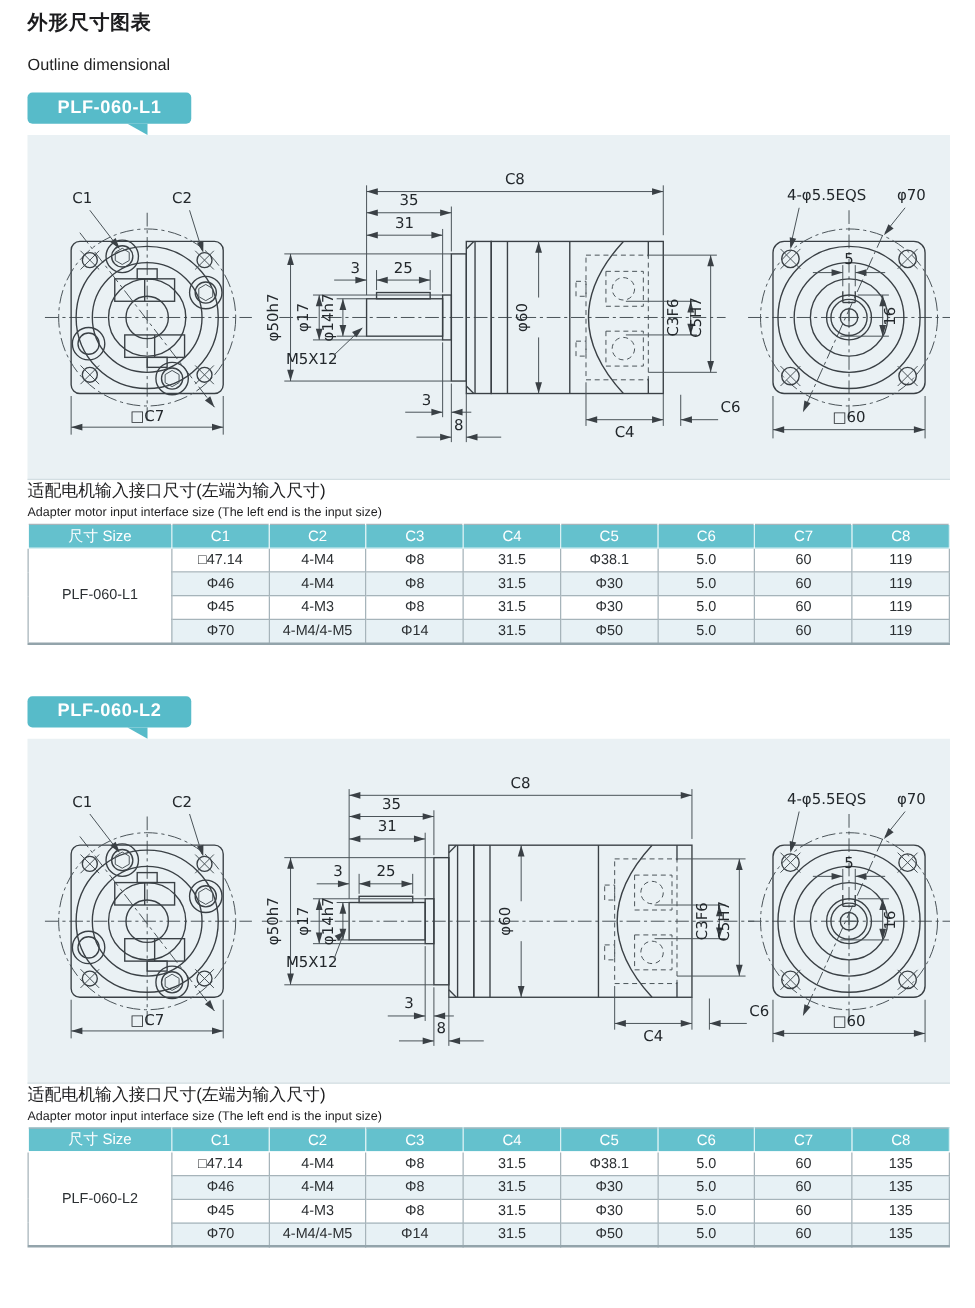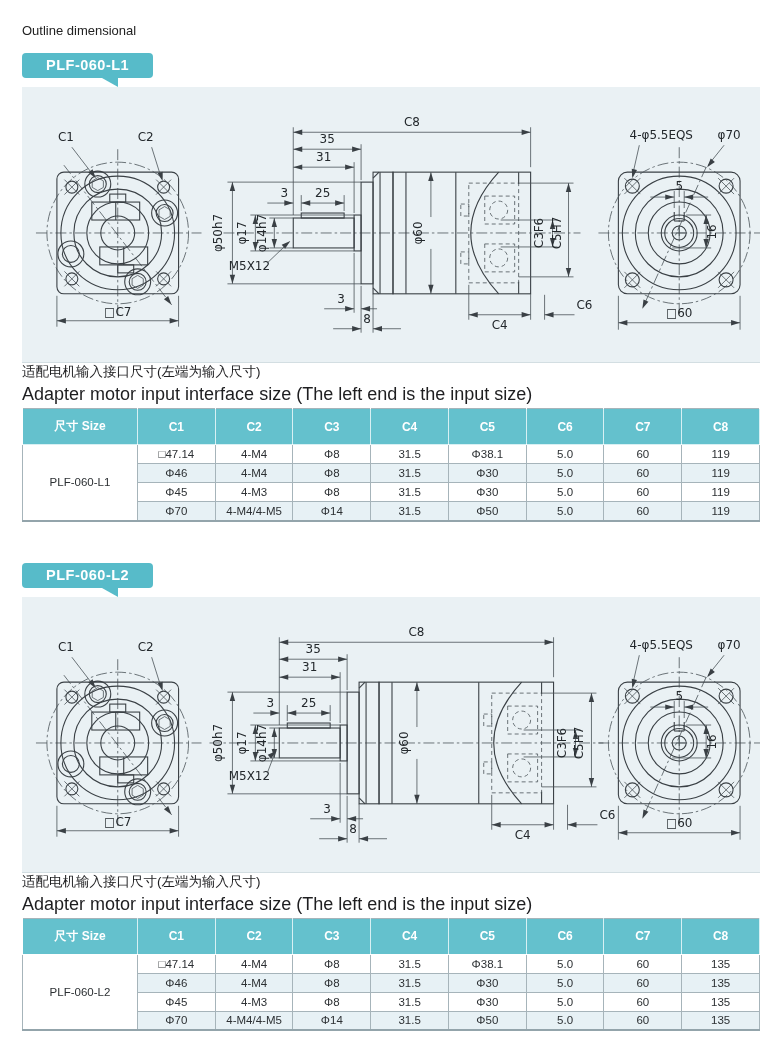--- a/index.html
+++ b/index.html
@@ -12,43 +12,44 @@
   .title-zh{font-size:16px;font-weight:bold;color:#1c1c1e;letter-spacing:.5px}
   .title-en{font-size:13px;color:#222;margin-top:15px}
   .badge{position:relative;display:inline-block;background:var(--teal);color:#fff;
     font-weight:bold;font-size:14.5px;letter-spacing:.5px;padding:4px 24px 5px;
     border-radius:4px;margin:15px 0 9px}
   .badge::after{content:"";position:absolute;left:80px;top:100%;width:0;height:0;
     border-top:9px solid var(--teal);border-left:16px solid transparent}
   .panel{background:var(--panel);border-bottom:1px solid #d3dee2;height:276px}
   .panel svg{display:block;width:100%;height:276px}
   .note-zh{font-size:13.5px;color:#1e1e20}
-  .note-en{font-size:18px;margin-top:3px;color:#1e1e20}
+  .note-en{font-size:10px;margin-top:3px;color:#1e1e20}
   table.dims{width:100%;border-collapse:collapse;table-layout:fixed;margin-top:3px;
     border:1px solid var(--bd);border-bottom:2px solid #93a4ab}
   table.dims col.c0{width:15.6%}
-  table.dims th{background:var(--hteal);color:#fff;font-size:12px;font-weight:bold;
-    height:36px;border:1px solid rgba(255,255,255,.75);border-top:none}
+  table.dims th{background:var(--hteal);color:#fff;font-size:12px;font-weight:normal;
+    height:19px;border:1px solid rgba(255,255,255,.75);border-top:none}
   table.dims td{font-size:11.5px;text-align:center;height:19px;
     border:1px solid var(--bd);color:#2c3033}
   table.dims tr.alt td{background:var(--alt)}
   table.dims td.model{background:#fff;font-size:11.5px}
   
   .ln{stroke:var(--line);fill:none;stroke-width:1.1}
   .thin{stroke:var(--thin);fill:none;stroke-width:.8}
   .cl{stroke:var(--thin);fill:none;stroke-width:.8;stroke-dasharray:11 3 2.5 3}
   .dash{stroke:var(--thin);fill:none;stroke-width:.8;stroke-dasharray:4 3}
   .ar{fill:var(--line);stroke:none}
   .dt{font-family:"DejaVu Sans",sans-serif;font-size:12px;fill:#23282c}
 </style>
 </head>
 <body>
 
 <div class="page">
 
+  <div class="title-zh">外形尺寸图表</div>
   <div class="title-en">Outline dimensional</div>
 
   <div>
     <div class="badge">PLF-060-L1</div>
     <div class="panel">
       <svg id="dw0" viewBox="0 0 740 276">
           <line x1="14" y1="146" x2="180" y2="146" class="cl"></line>
           <line x1="96" y1="62" x2="96" y2="232" class="cl"></line>
           <line x1="42" y1="78" x2="150" y2="218" class="cl"></line>
           <polygon points="0,0 -9,-2.7 -9,2.7" class="ar" transform="translate(150 218) rotate(52)"></polygon>

